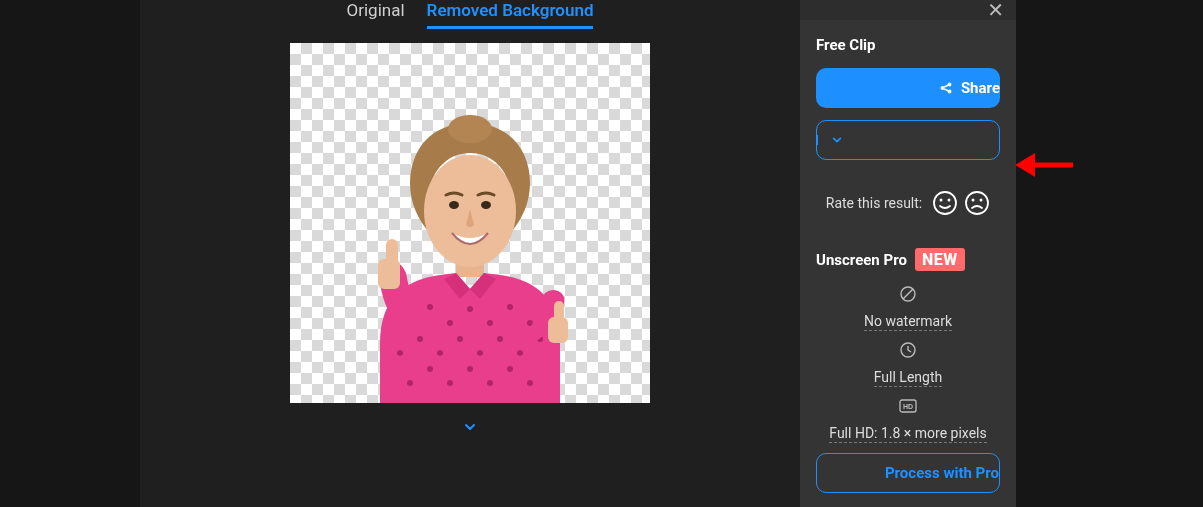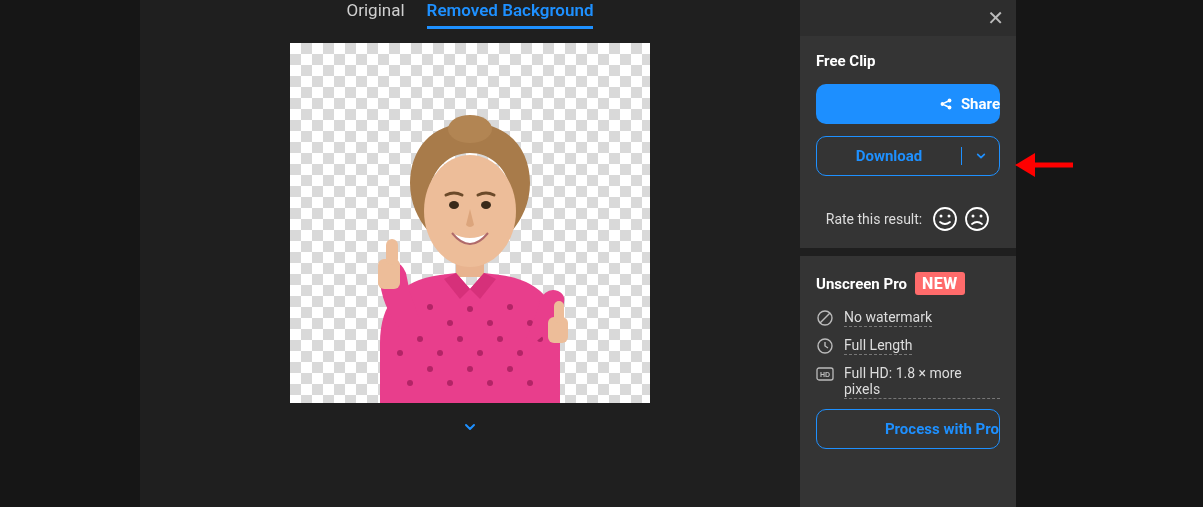--- a/index.html
+++ b/index.html
@@ -188,24 +188,26 @@
     background: var(--new-badge);
     color: #fff;
     font-size: 16px;
     font-weight: 800;
     padding: 2px 7px;
     border-radius: 3px;
     letter-spacing: 0.5px;
   }
   .feature {
     display: flex;
+    align-items: center;
     gap: 10px;
     margin-bottom: 10px;
     color: #ddd;
     font-size: 14px;
+    flex-direction: column;
   }
   .feature .ico {
     width: 18px;
     height: 18px;
     flex-shrink: 0;
     display: flex;
     align-items: center;
     justify-content: center;
   }
   .feature span.txt {
@@ -322,23 +324,20 @@
             <circle cx="4" cy="8" r="2.2"></circle>
             <circle cx="12" cy="4" r="2.2"></circle>
             <circle cx="12" cy="12" r="2.2"></circle>
             <path d="M5.8 7 L10.2 4.8 M5.8 9 L10.2 11.2" stroke="currentColor" stroke-width="1.8"></path>
           </svg>
         <span>Share</span>
       </div>
 
       <div class="btn btn-download">
         <div class="download-wrap">
-          <div class="download-main">
-            <span>Download</span>
-          </div>
           <div class="download-side">
             <svg width="10" height="10" viewBox="0 0 12 12">
                 <path d="M2 4 L6 8 L10 4" stroke="currentColor" stroke-width="2" fill="none" stroke-linecap="round" stroke-linejoin="round"></path>
               </svg>
           </div>
         </div>
       </div>
 
       <div class="rate-row">
         <span>Rate this result:</span>

